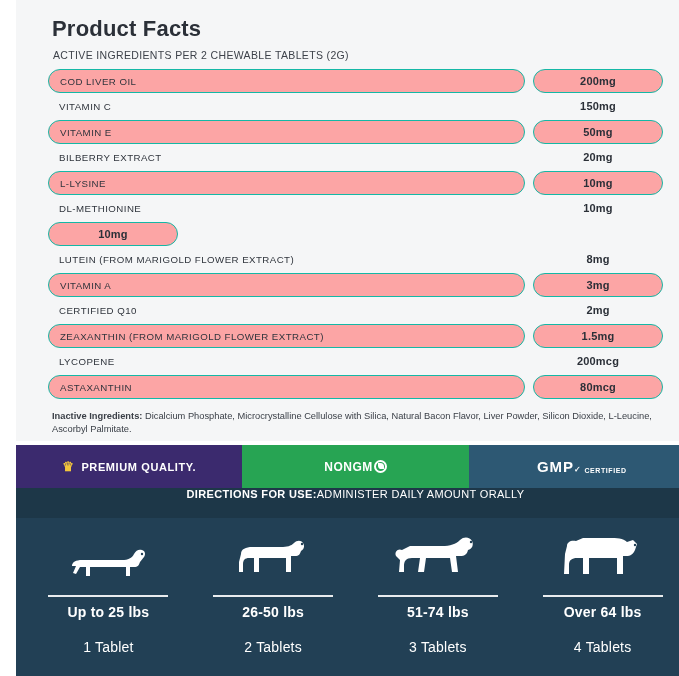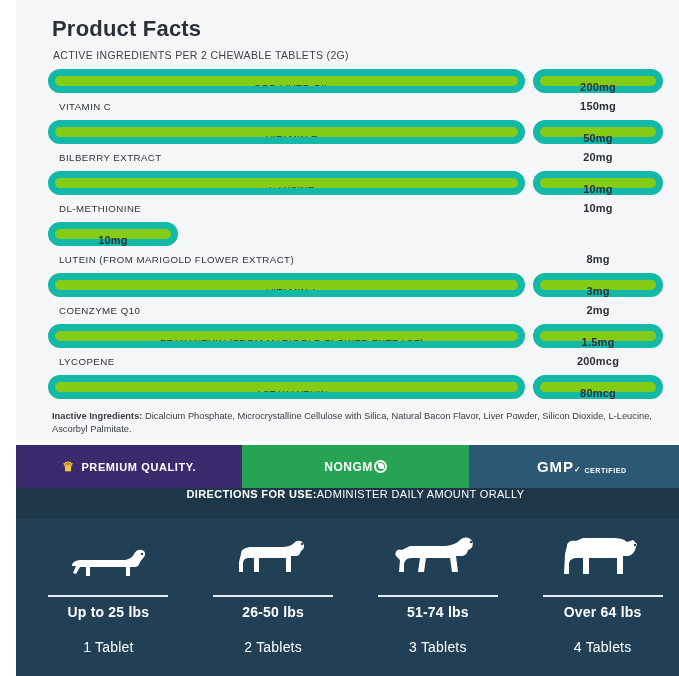--- a/index.html
+++ b/index.html
@@ -69,24 +69,23 @@
     font-size: 11px;
     font-weight: bold;
     color: #2b3038;
     text-align: center;
     height: 23.5px;
     line-height: 23.5px;
     letter-spacing: 0.2px;
   }
   .row.boxed .name,
   .row.boxed .amt {
-    background: #84cc16;
-    border: 7px solid #14b8a6;
+    background: #fca5a5;
+    border: 1px solid #14b8a6;
     border-radius: 12px;
-    text-align: center;
   }
 
   .inactive {
     margin-top: 11px;
     font-size: 9.3px;
     line-height: 13px;
     color: #3b4048;
     padding-left: 4px;
     padding-right: 4px;
   }
@@ -238,21 +237,21 @@
       </div>
       <div class="row">
         <div class="name">LUTEIN (FROM MARIGOLD FLOWER EXTRACT)</div>
         <div class="amt">8mg</div>
       </div>
       <div class="row boxed">
         <div class="name">VITAMIN A</div>
         <div class="amt">3mg</div>
       </div>
       <div class="row">
-        <div class="name">COENZYME Q10</div>
+        <div class="name">CERTIFIED Q10</div>
         <div class="amt">2mg</div>
       </div>
       <div class="row boxed">
         <div class="name">ZEAXANTHIN (FROM MARIGOLD FLOWER EXTRACT)</div>
         <div class="amt">1.5mg</div>
       </div>
       <div class="row">
         <div class="name">LYCOPENE</div>
         <div class="amt">200mcg</div>
       </div>

